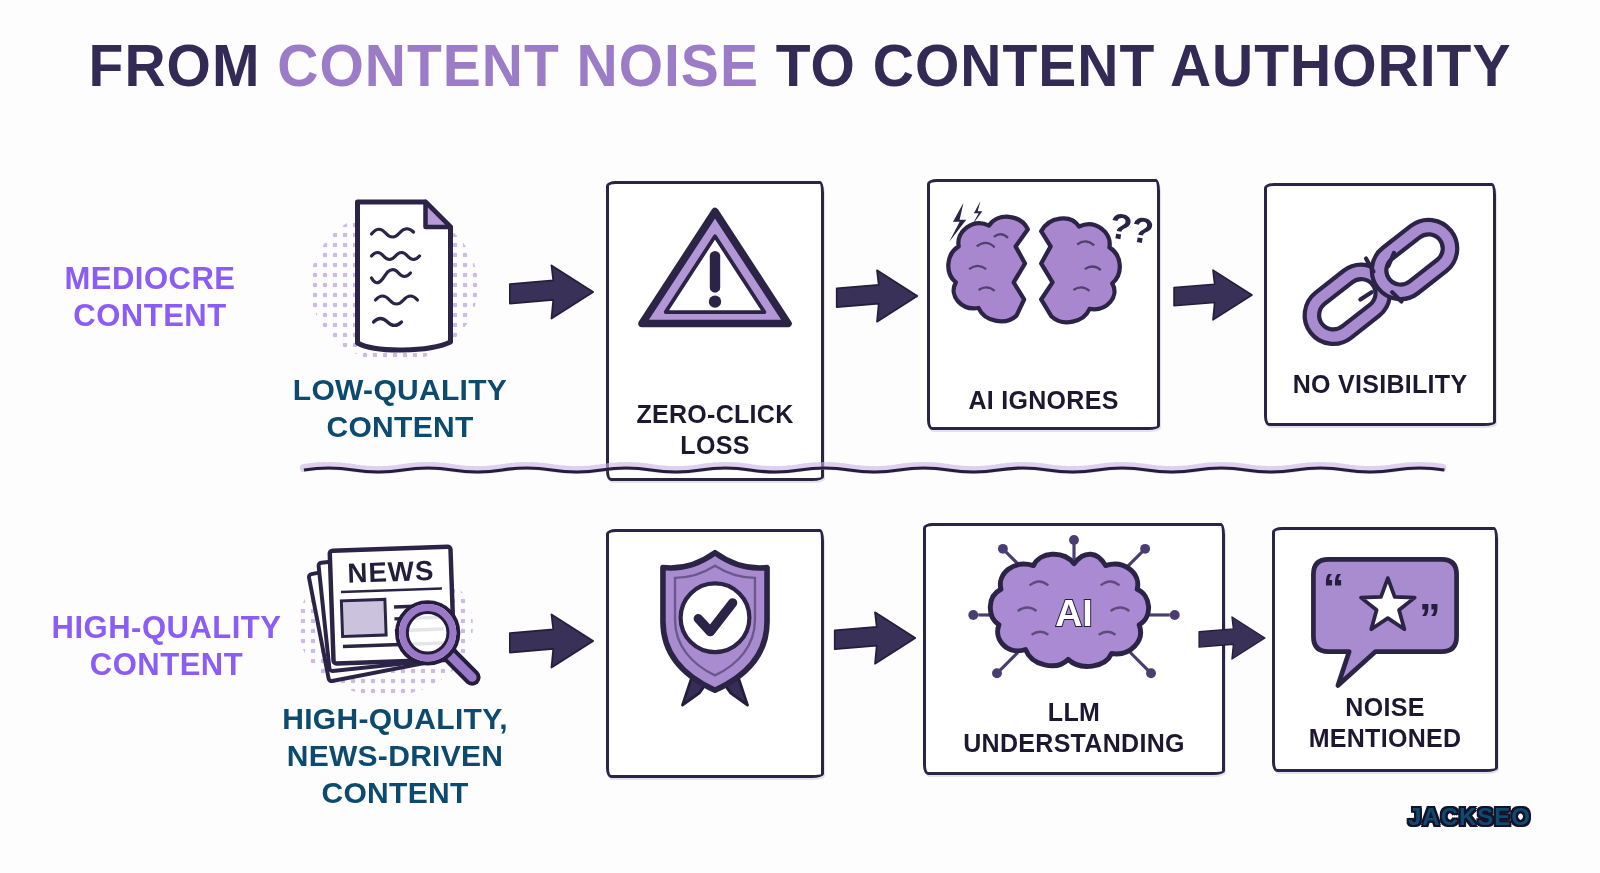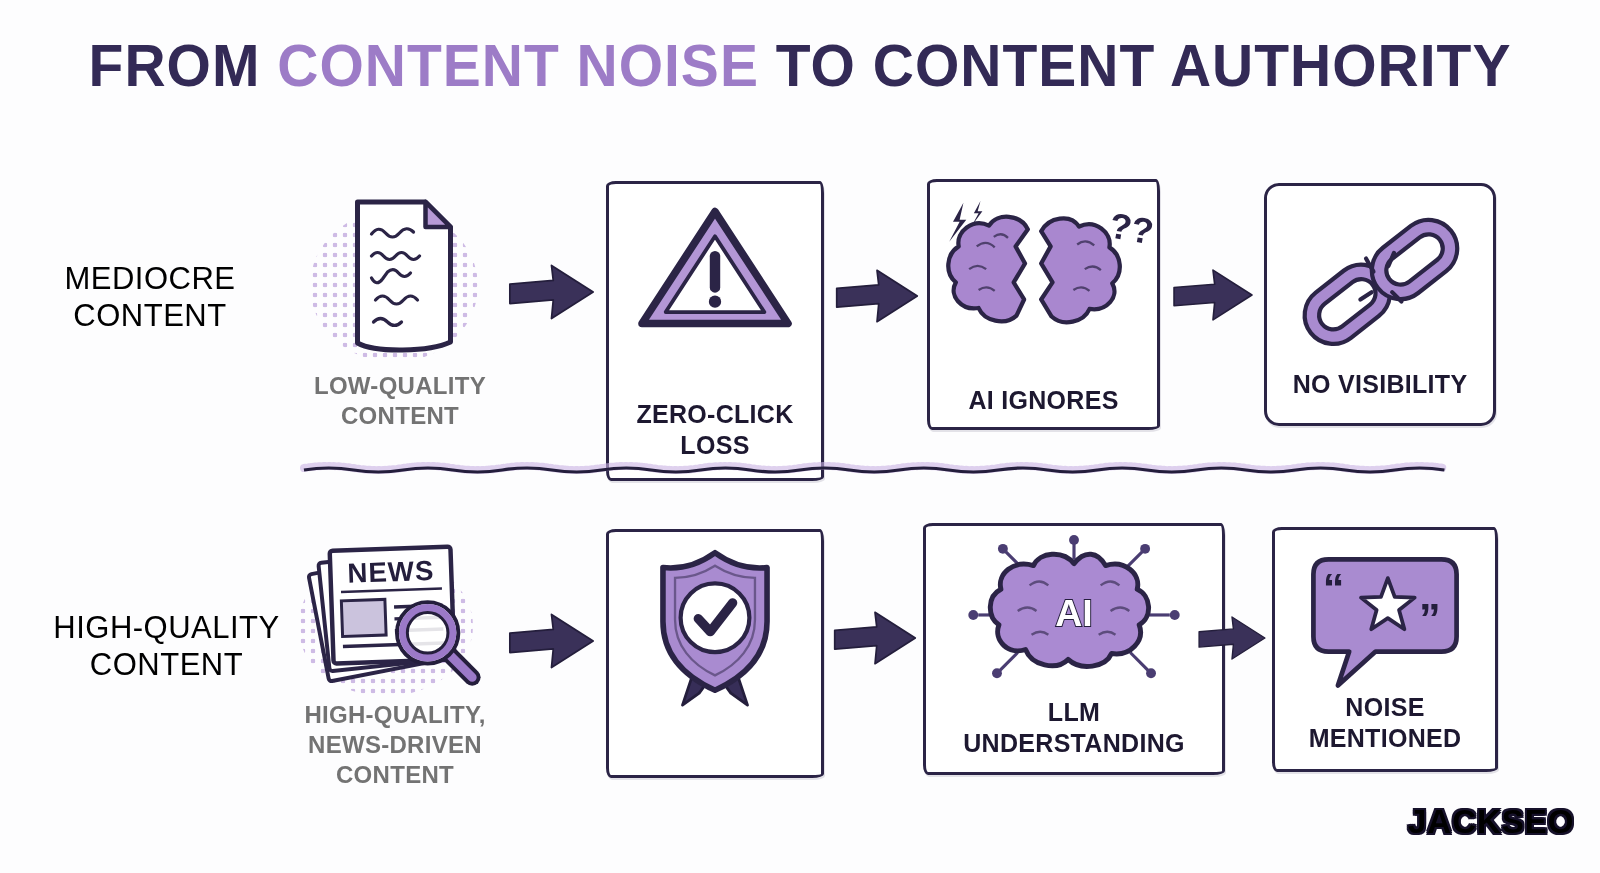--- a/index.html
+++ b/index.html
@@ -6,45 +6,45 @@
   html,body { width:1600px; height:873px; overflow:hidden; }
   body { font-family:"Liberation Sans", sans-serif; background:#ffffff; }
   .canvas { position:relative; width:1600px; height:873px; background:#fdfdfe; overflow:hidden; }
 
   .title { position:absolute; top:32px; left:0; width:100%; text-align:center;
            font-size:57px; font-weight:800; letter-spacing:1px; white-space:nowrap;
            color:#332a56; transform:scaleY(1.05); }
   .t-dark  { color:#332a56; }
   .t-purple{ color:#9d7cc7; }
 
-  .row-label { position:absolute; font-size:31px; font-weight:400; color:#000000;
+  .row-label { position:absolute; font-size:31px; font-weight:700; color:#8b5cf6;
                text-align:center; line-height:1.18; white-space:pre-line; letter-spacing:.5px; }
 
-  .source-label { position:absolute; text-align:center; font-size:24px; font-weight:800;
-                  color:#737373; line-height:1.24; white-space:pre-line; letter-spacing:.3px; }
+  .source-label { position:absolute; text-align:center; font-size:30px; font-weight:800;
+                  color:#0c4a6e; line-height:1.24; white-space:pre-line; letter-spacing:.3px; }
 
   .halftone { position:absolute; border-radius:50%;
               background-image:radial-gradient(#c3abdf 2.1px, transparent 2.6px);
               background-size:10px 10px; opacity:.8; }
 
   .box { position:absolute; background:#fff; border:3.5px solid #2b2446;
          border-radius:10px 4px 12px 5px / 5px 12px 4px 10px;
          box-shadow:1px 2px 0 rgba(43,36,70,.12); }
   .box .icon { position:absolute; left:50%; transform:translateX(-50%); }
   .box-label { position:absolute; left:4px; right:4px; text-align:center; font-size:25px;
                font-weight:800; color:#1d1830; line-height:1.22; white-space:pre-line;
                letter-spacing:.3px; }
 
   .arrow { position:absolute; }
   .abs { position:absolute; }
 
   svg text { font-family:"Liberation Sans", sans-serif; }
 
-  .brand { position:absolute; left:1408px; top:803px; font-size:33px; font-weight:800;
-           letter-spacing:1px; color:#000000;
+  .brand { position:absolute; left:1408px; top:803px; font-size:24px; font-weight:800;
+           letter-spacing:1px; color:#0c4a6e;
            text-shadow:-2px -2px 0 #16112a, 2px -2px 0 #16112a, -2px 2px 0 #16112a,
                         2px 2px 0 #16112a, 0 2px 0 #16112a, 2px 0 0 #16112a,
                         0 -2px 0 #16112a, -2px 0 0 #16112a; }
 </style>
 </head>
 <body>
 
 <div class="canvas">
 
   <h1 class="title"><span class="t-dark">FROM </span><span class="t-purple">CONTENT NOISE</span><span class="t-dark"> TO </span><span class="t-dark">CONTENT AUTHORITY</span></h1>
@@ -105,21 +105,21 @@
       </g>
       <text x="205" y="42" text-anchor="middle" font-size="38" font-weight="bold" fill="#2b2446" transform="rotate(10 205 42)">??</text>
     </svg>
     <div class="box-label" style="bottom:12px;margin-top:16px;">AI IGNORES</div>
   </div>
 
   <svg class="arrow" style="left:1169px; top:266px;" width="88" height="58" viewBox="0 0 100 70">
     <polygon points="3,26 52,22 50,5 97,35 50,65 52,44 3,48" fill="#3a3159" stroke="#241e3c" stroke-width="2" stroke-linejoin="round"></polygon>
   </svg>
 
-  <div class="box" style="left:1264px; top:183px; width:232px; height:243px;border-radius:15px;">
+  <div class="box" style="left:1264px; top:183px; width:232px; height:243px;">
     <svg class="icon" style="top:24px;" width="180" height="140" viewBox="0 0 190 150">
       <g transform="rotate(-38 60 101)">
         <rect x="18" y="78" width="84" height="46" rx="23" fill="none" stroke="#2b2446" stroke-width="20"></rect>
         <rect x="18" y="78" width="84" height="46" rx="23" fill="none" stroke="#a98bd0" stroke-width="11"></rect>
       </g>
       <g transform="rotate(-38 132 53)">
         <rect x="90" y="30" width="84" height="46" rx="23" fill="none" stroke="#2b2446" stroke-width="20"></rect>
         <rect x="90" y="30" width="84" height="46" rx="23" fill="none" stroke="#a98bd0" stroke-width="11"></rect>
       </g>
       <g stroke="#2b2446" stroke-width="4.5" stroke-linecap="round">

